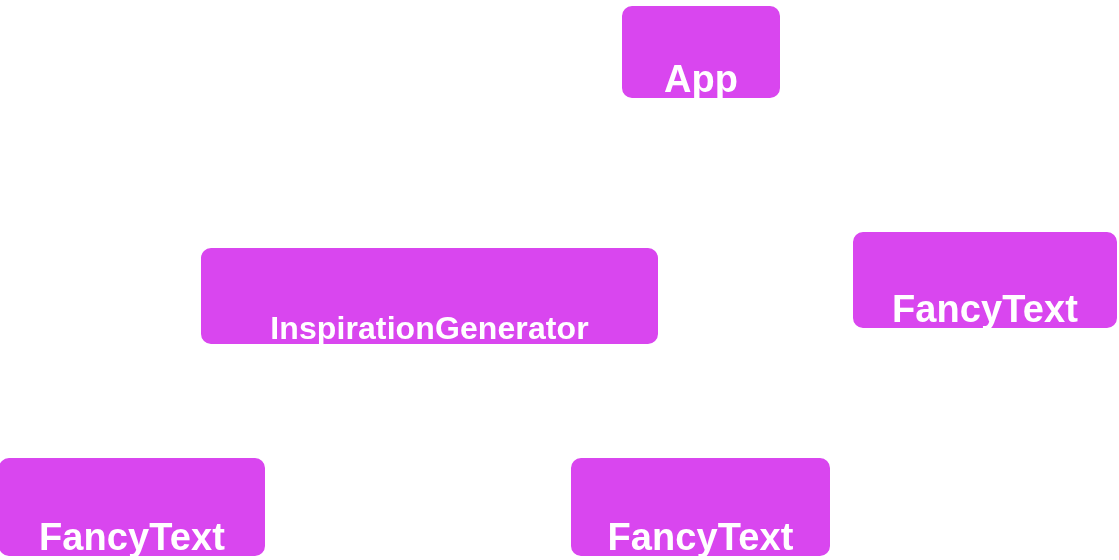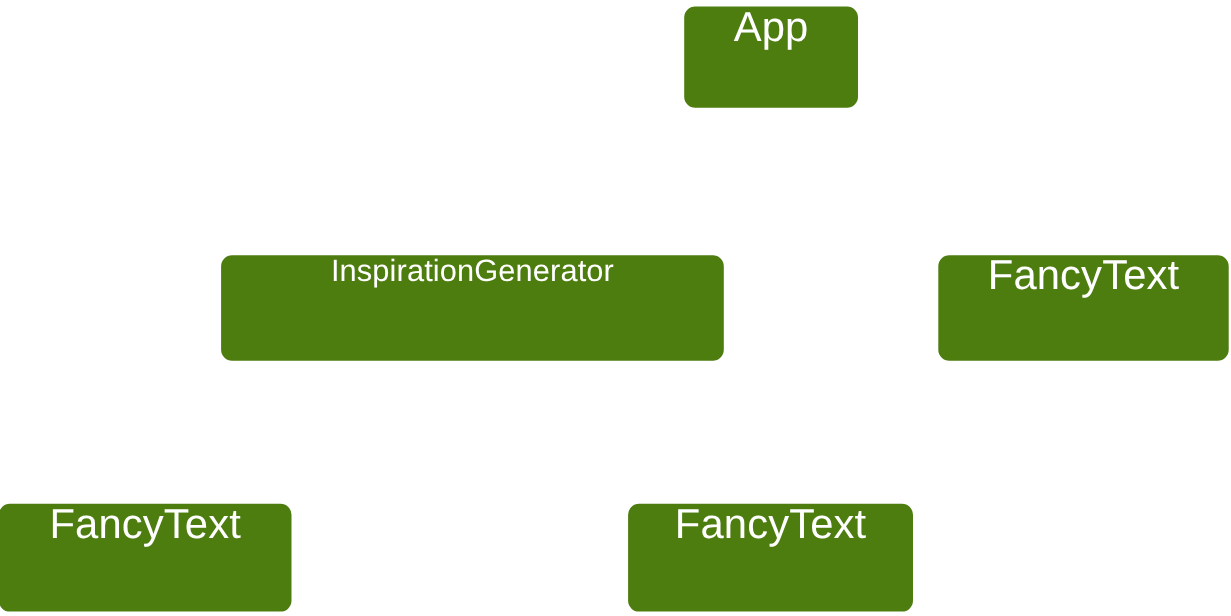--- a/index.html
+++ b/index.html
@@ -19,48 +19,48 @@
   #connector-layer {
     position: absolute;
     left: 0;
     top: 0;
     width: 1119px;
     height: 560px;
   }
   .node-box {
     position: absolute;
     box-sizing: border-box;
-    background: #4d7c0f;
+    background: #d946ef;
     border: 4px solid #ffffff;
     border-radius: 14px;
     display: flex;
-    align-items: flex-start;
+    align-items: flex-end;
     justify-content: center;
     color: #ffffff;
-    font-weight: 400;
+    font-weight: 700;
     letter-spacing: 0.1px;
     white-space: nowrap;
   }
   .node-label {
     color: #ffffff;
     line-height: 1;
   }
   .edge-label {
     position: absolute;
     color: #ffffff;
     font-size: 23px;
     font-weight: 500;
     line-height: 1;
     white-space: nowrap;
     transform: translate(-50%, -50%);
     letter-spacing: 0.2px;
   }
   
   #node-app          { left: 618px;  top: 2px;   width: 166px; height: 100px; font-size: 38px; }
-  #node-inspiration  { left: 197px;  top: 228px; width: 465px; height: 104px; font-size: 28px; }
+  #node-inspiration  { left: 197px;  top: 244px; width: 465px; height: 104px; font-size: 32px; }
   #node-fancytext-r  { left: 849px;  top: 228px; width: 272px; height: 104px; font-size: 38px; }
   #node-fancytext-b  { left: -5px;   top: 454px; width: 274px; height: 106px; font-size: 38px; }
   #node-copyright    { left: 567px;  top: 454px; width: 267px; height: 106px; font-size: 38px; }
 </style>
 </head>
 <body>
 
 <div id="diagram-root">
 
   <svg id="connector-layer" viewBox="0 0 1119 560" width="1119" height="560" aria-hidden="true">

